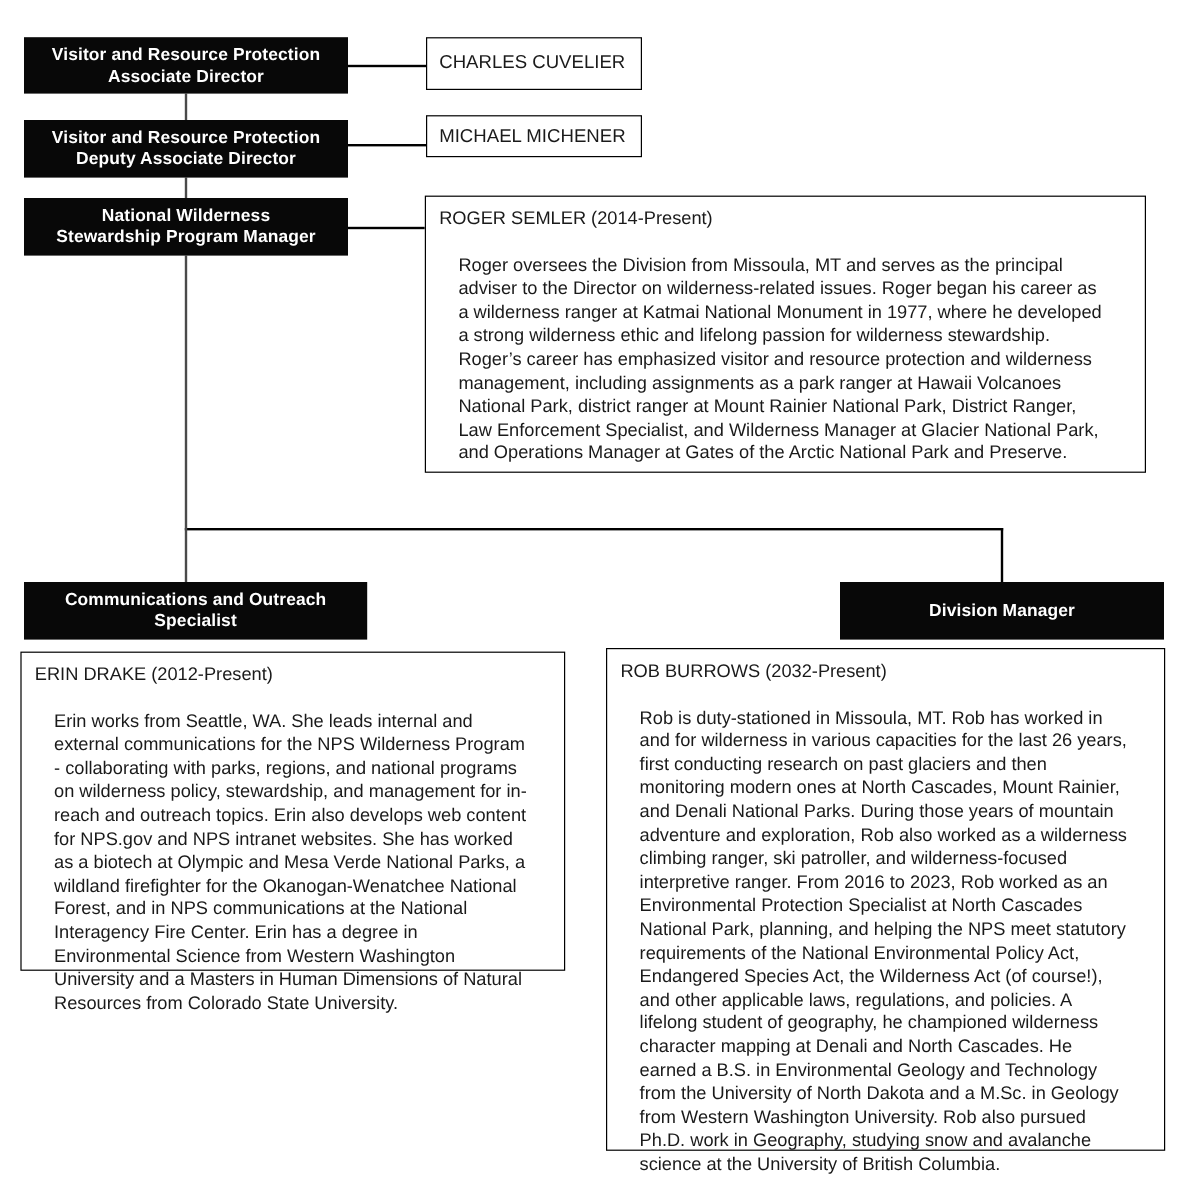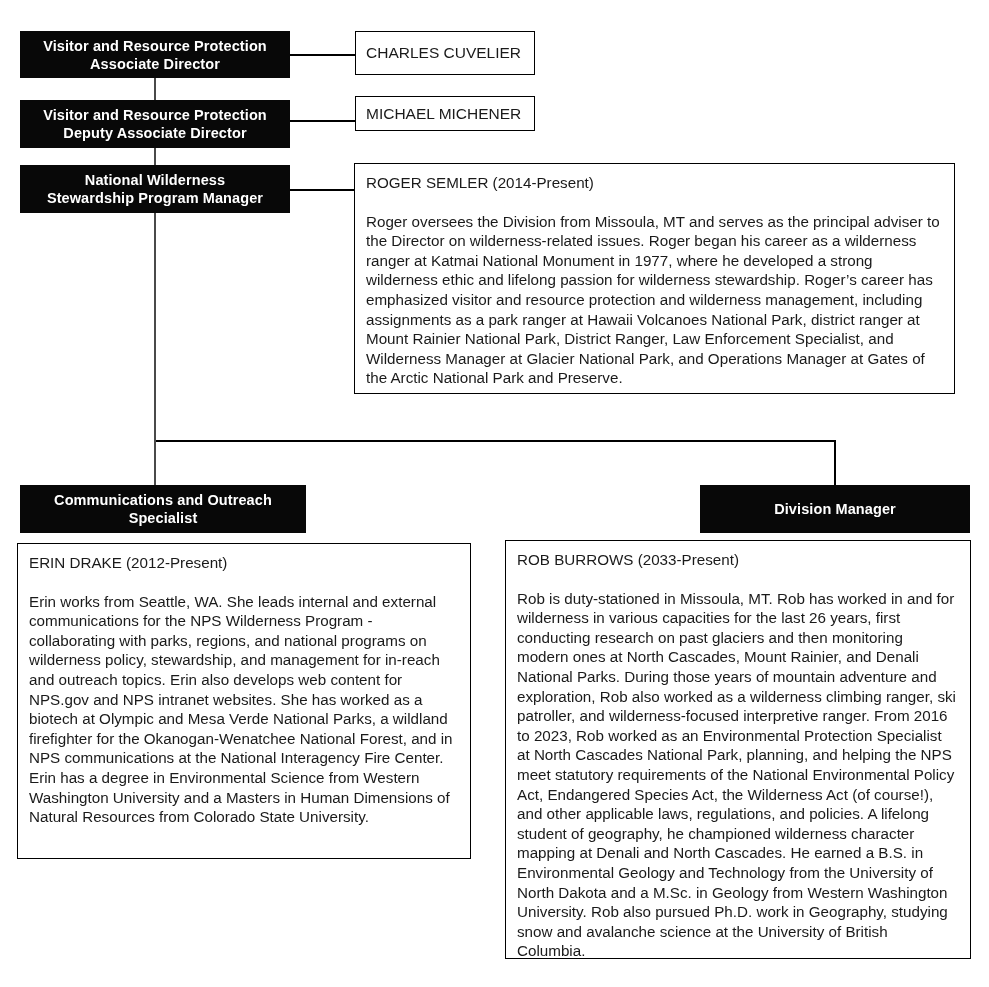--- a/index.html
+++ b/index.html
@@ -68,21 +68,21 @@
     box-sizing: border-box;
     padding: 9px 14px 10px 11px;
     font-size: 15.2px;
     line-height: 19.6px;
     color: #1a1a1a;
   }
   .bio-head {
     margin: 0 0 19px 0;
   }
   .bio-body {
-    margin: 0;
+    margin: 16px;
   }
   .bio-box.wide .bio-head { margin-bottom: 19px; }
 </style>
 </head>
 <body>
 
 <div id="chart">
 
   <div class="line line-v" style="left:154px; top:78px; height:22px;"></div>
   <div class="line line-v" style="left:154px; top:148px; height:17px;"></div>
@@ -138,23 +138,23 @@
 
   <div class="name-box" style="left:355px; top:96px; width:180px; height:35px;">
     <span>MICHAEL MICHENER</span>
   </div>
 
   <div class="bio-box wide" style="left:354px; top:163px; width:601px; height:231px;">
     <p class="bio-head">ROGER SEMLER (2014-Present)</p>
     <p class="bio-body">Roger oversees the Division from Missoula, MT and serves as the principal adviser to the Director on wilderness-related issues. Roger began his career as a wilderness ranger at Katmai National Monument in 1977, where he developed a strong wilderness ethic and lifelong passion for wilderness stewardship. Roger’s career has emphasized visitor and resource protection and wilderness management, including assignments as a park ranger at Hawaii Volcanoes National Park, district ranger at Mount Rainier National Park, District Ranger, Law Enforcement Specialist, and Wilderness Manager at Glacier National Park, and Operations Manager at Gates of the Arctic National Park and Preserve.</p>
   </div>
 
-  <div class="bio-box" style="left:17px; top:543px; width:454px; height:316px;">
+  <div class="bio-box" style="left:17px; top:543px; width:454px; height:266px;">
     <p class="bio-head">ERIN DRAKE (2012-Present)</p>
     <p class="bio-body">Erin works from Seattle, WA. She leads internal and external communications for the NPS Wilderness Program - collaborating with parks, regions, and national programs on wilderness policy, stewardship, and management for in-reach and outreach topics. Erin also develops web content for NPS.gov and NPS intranet websites. She has worked as a biotech at Olympic and Mesa Verde National Parks, a wildland firefighter for the Okanogan-Wenatchee National Forest, and in NPS communications at the National Interagency Fire Center. Erin has a degree in Environmental Science from Western Washington University and a Masters in Human Dimensions of Natural Resources from Colorado State University.</p>
   </div>
 
   <div class="bio-box" style="left:505px; top:540px; width:466px; height:419px;">
-    <p class="bio-head">ROB BURROWS (2033-Present)</p>
+    <p class="bio-head">ROB BURROWS (2032-Present)</p>
     <p class="bio-body">Rob is duty-stationed in Missoula, MT. Rob has worked in and for wilderness in various capacities for the last 26 years, first conducting research on past glaciers and then monitoring modern ones at North Cascades, Mount Rainier, and Denali National Parks. During those years of mountain adventure and exploration, Rob also worked as a wilderness climbing ranger, ski patroller, and wilderness-focused interpretive ranger. From 2016 to 2023, Rob worked as an Environmental Protection Specialist at North Cascades National Park, planning, and helping the NPS meet statutory requirements of the National Environmental Policy Act, Endangered Species Act, the Wilderness Act (of course!), and other applicable laws, regulations, and policies. A lifelong student of geography, he championed wilderness character mapping at Denali and North Cascades. He earned a B.S. in Environmental Geology and Technology from the University of North Dakota and a M.Sc. in Geology from Western Washington University. Rob also pursued Ph.D. work in Geography, studying snow and avalanche science at the University of British Columbia.</p>
   </div>
 
 </div>
 
 </body></html>

